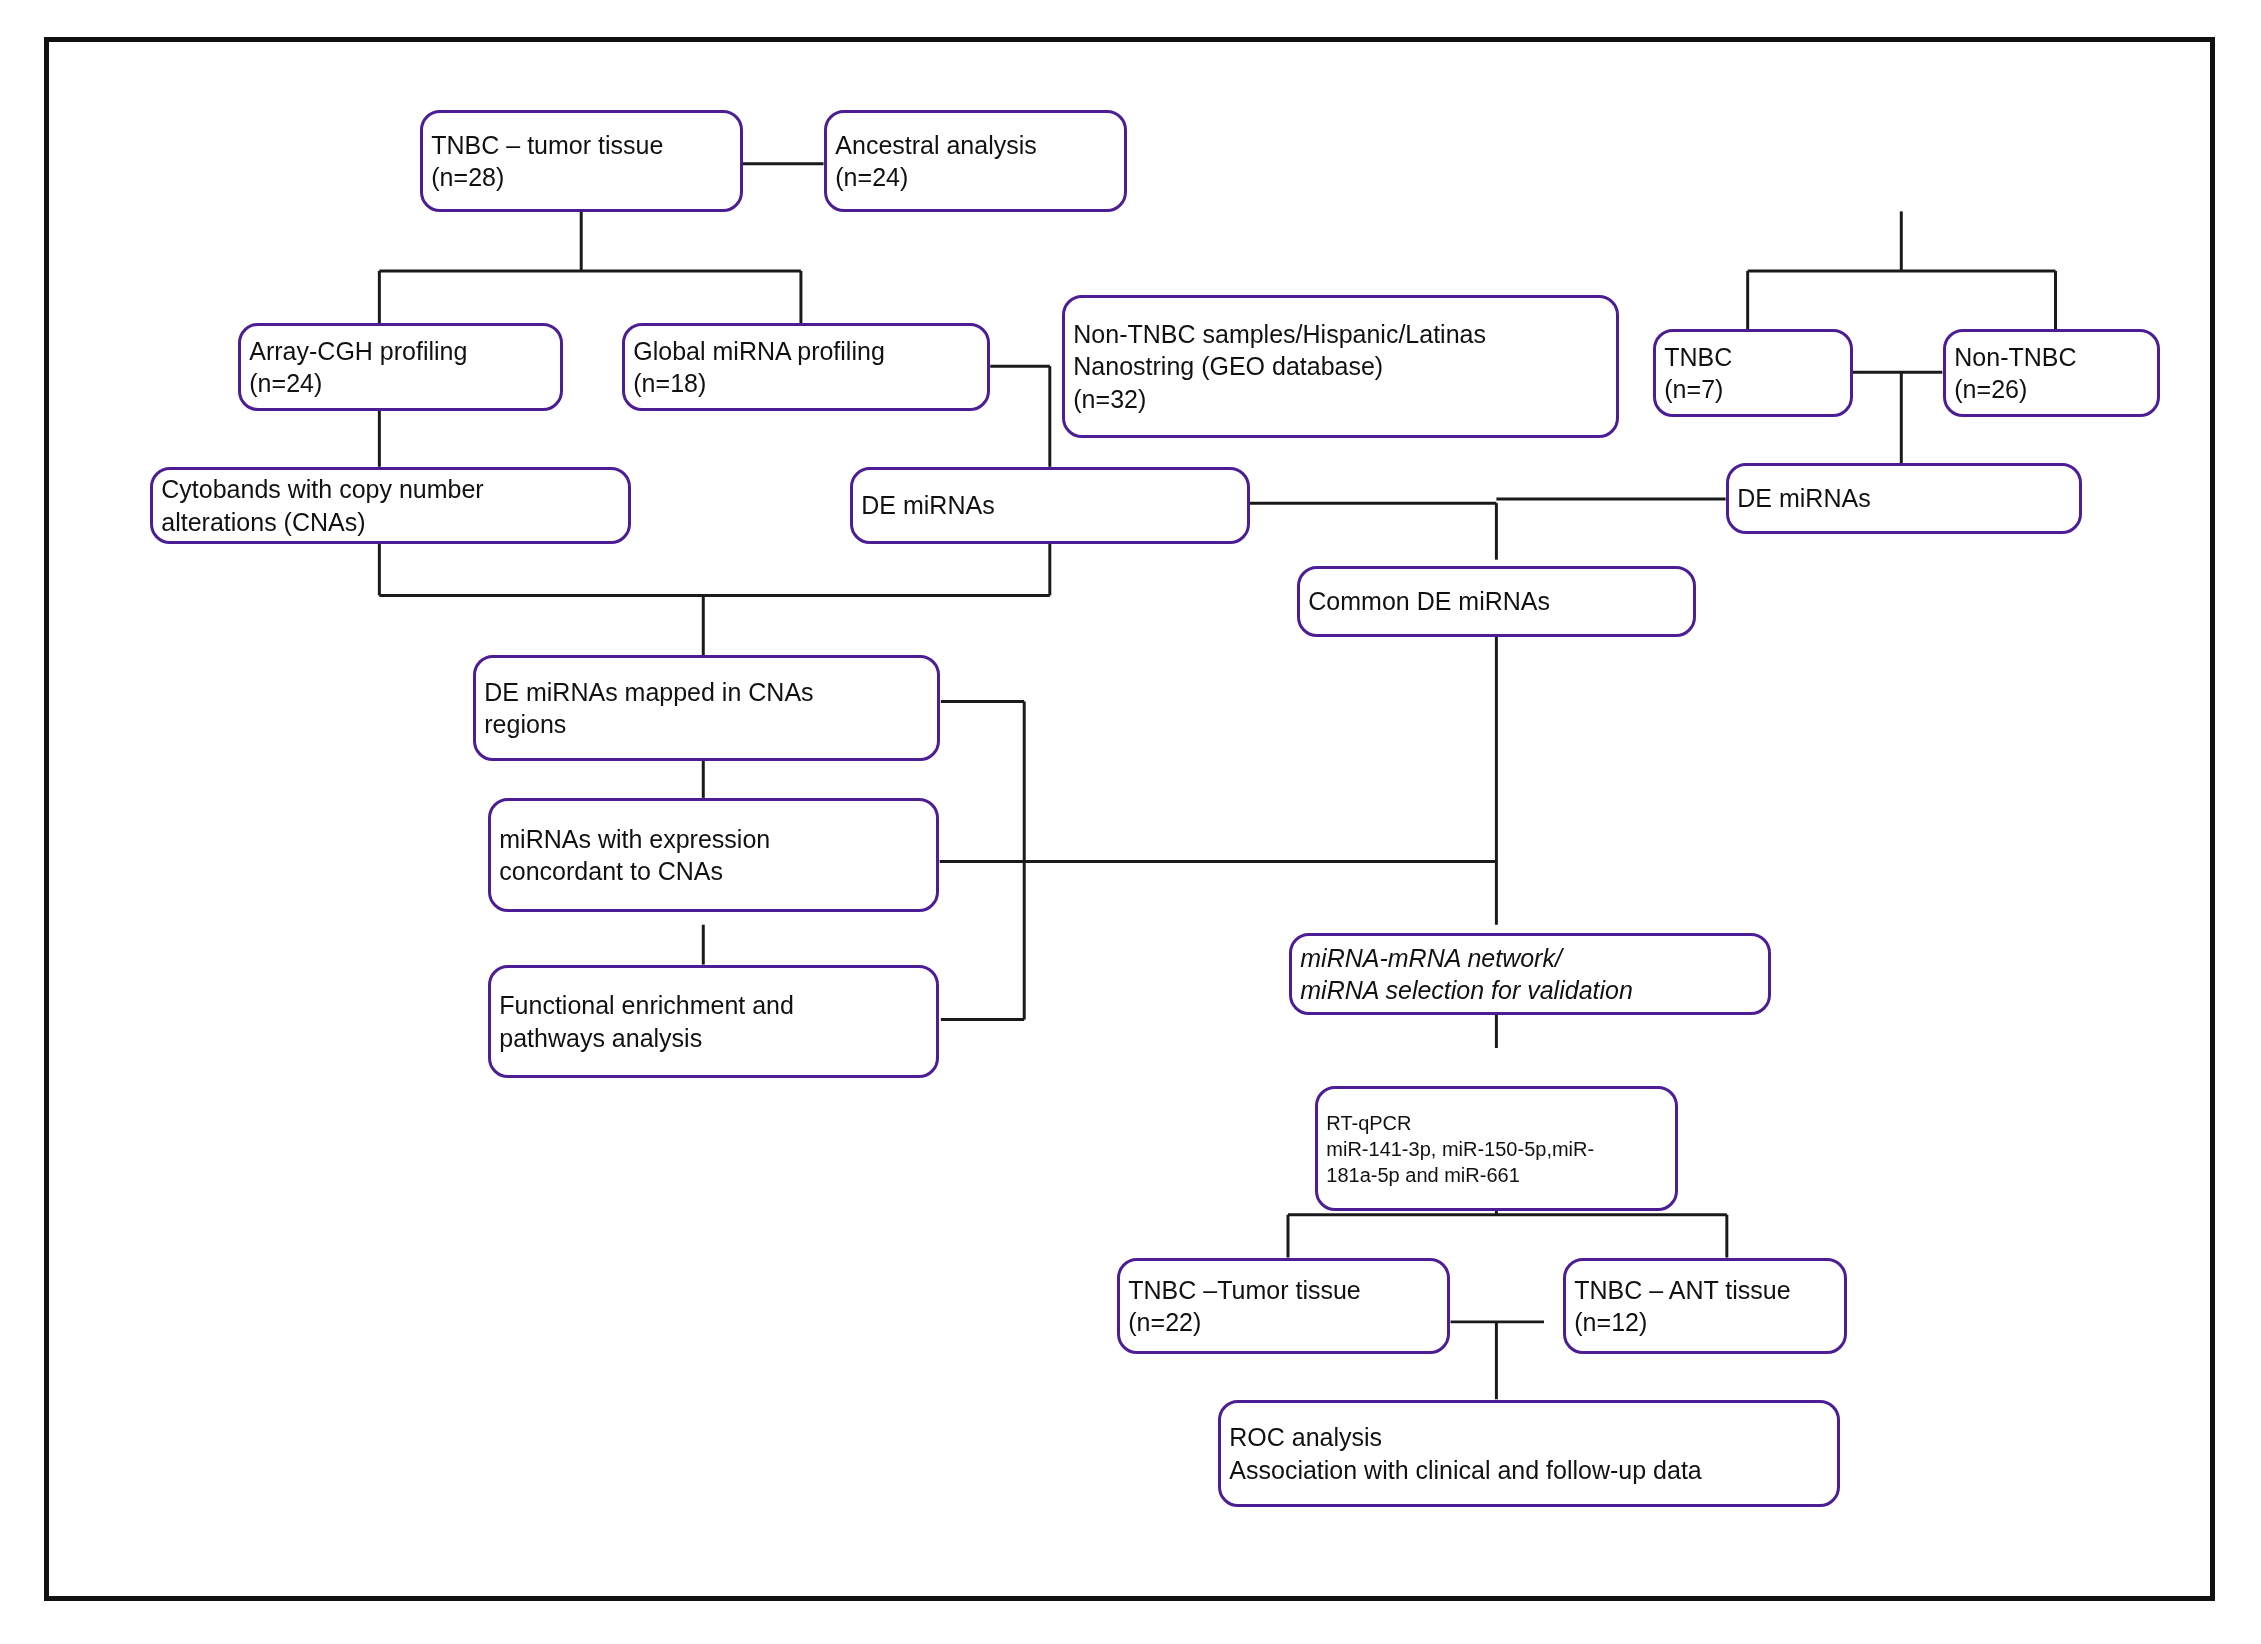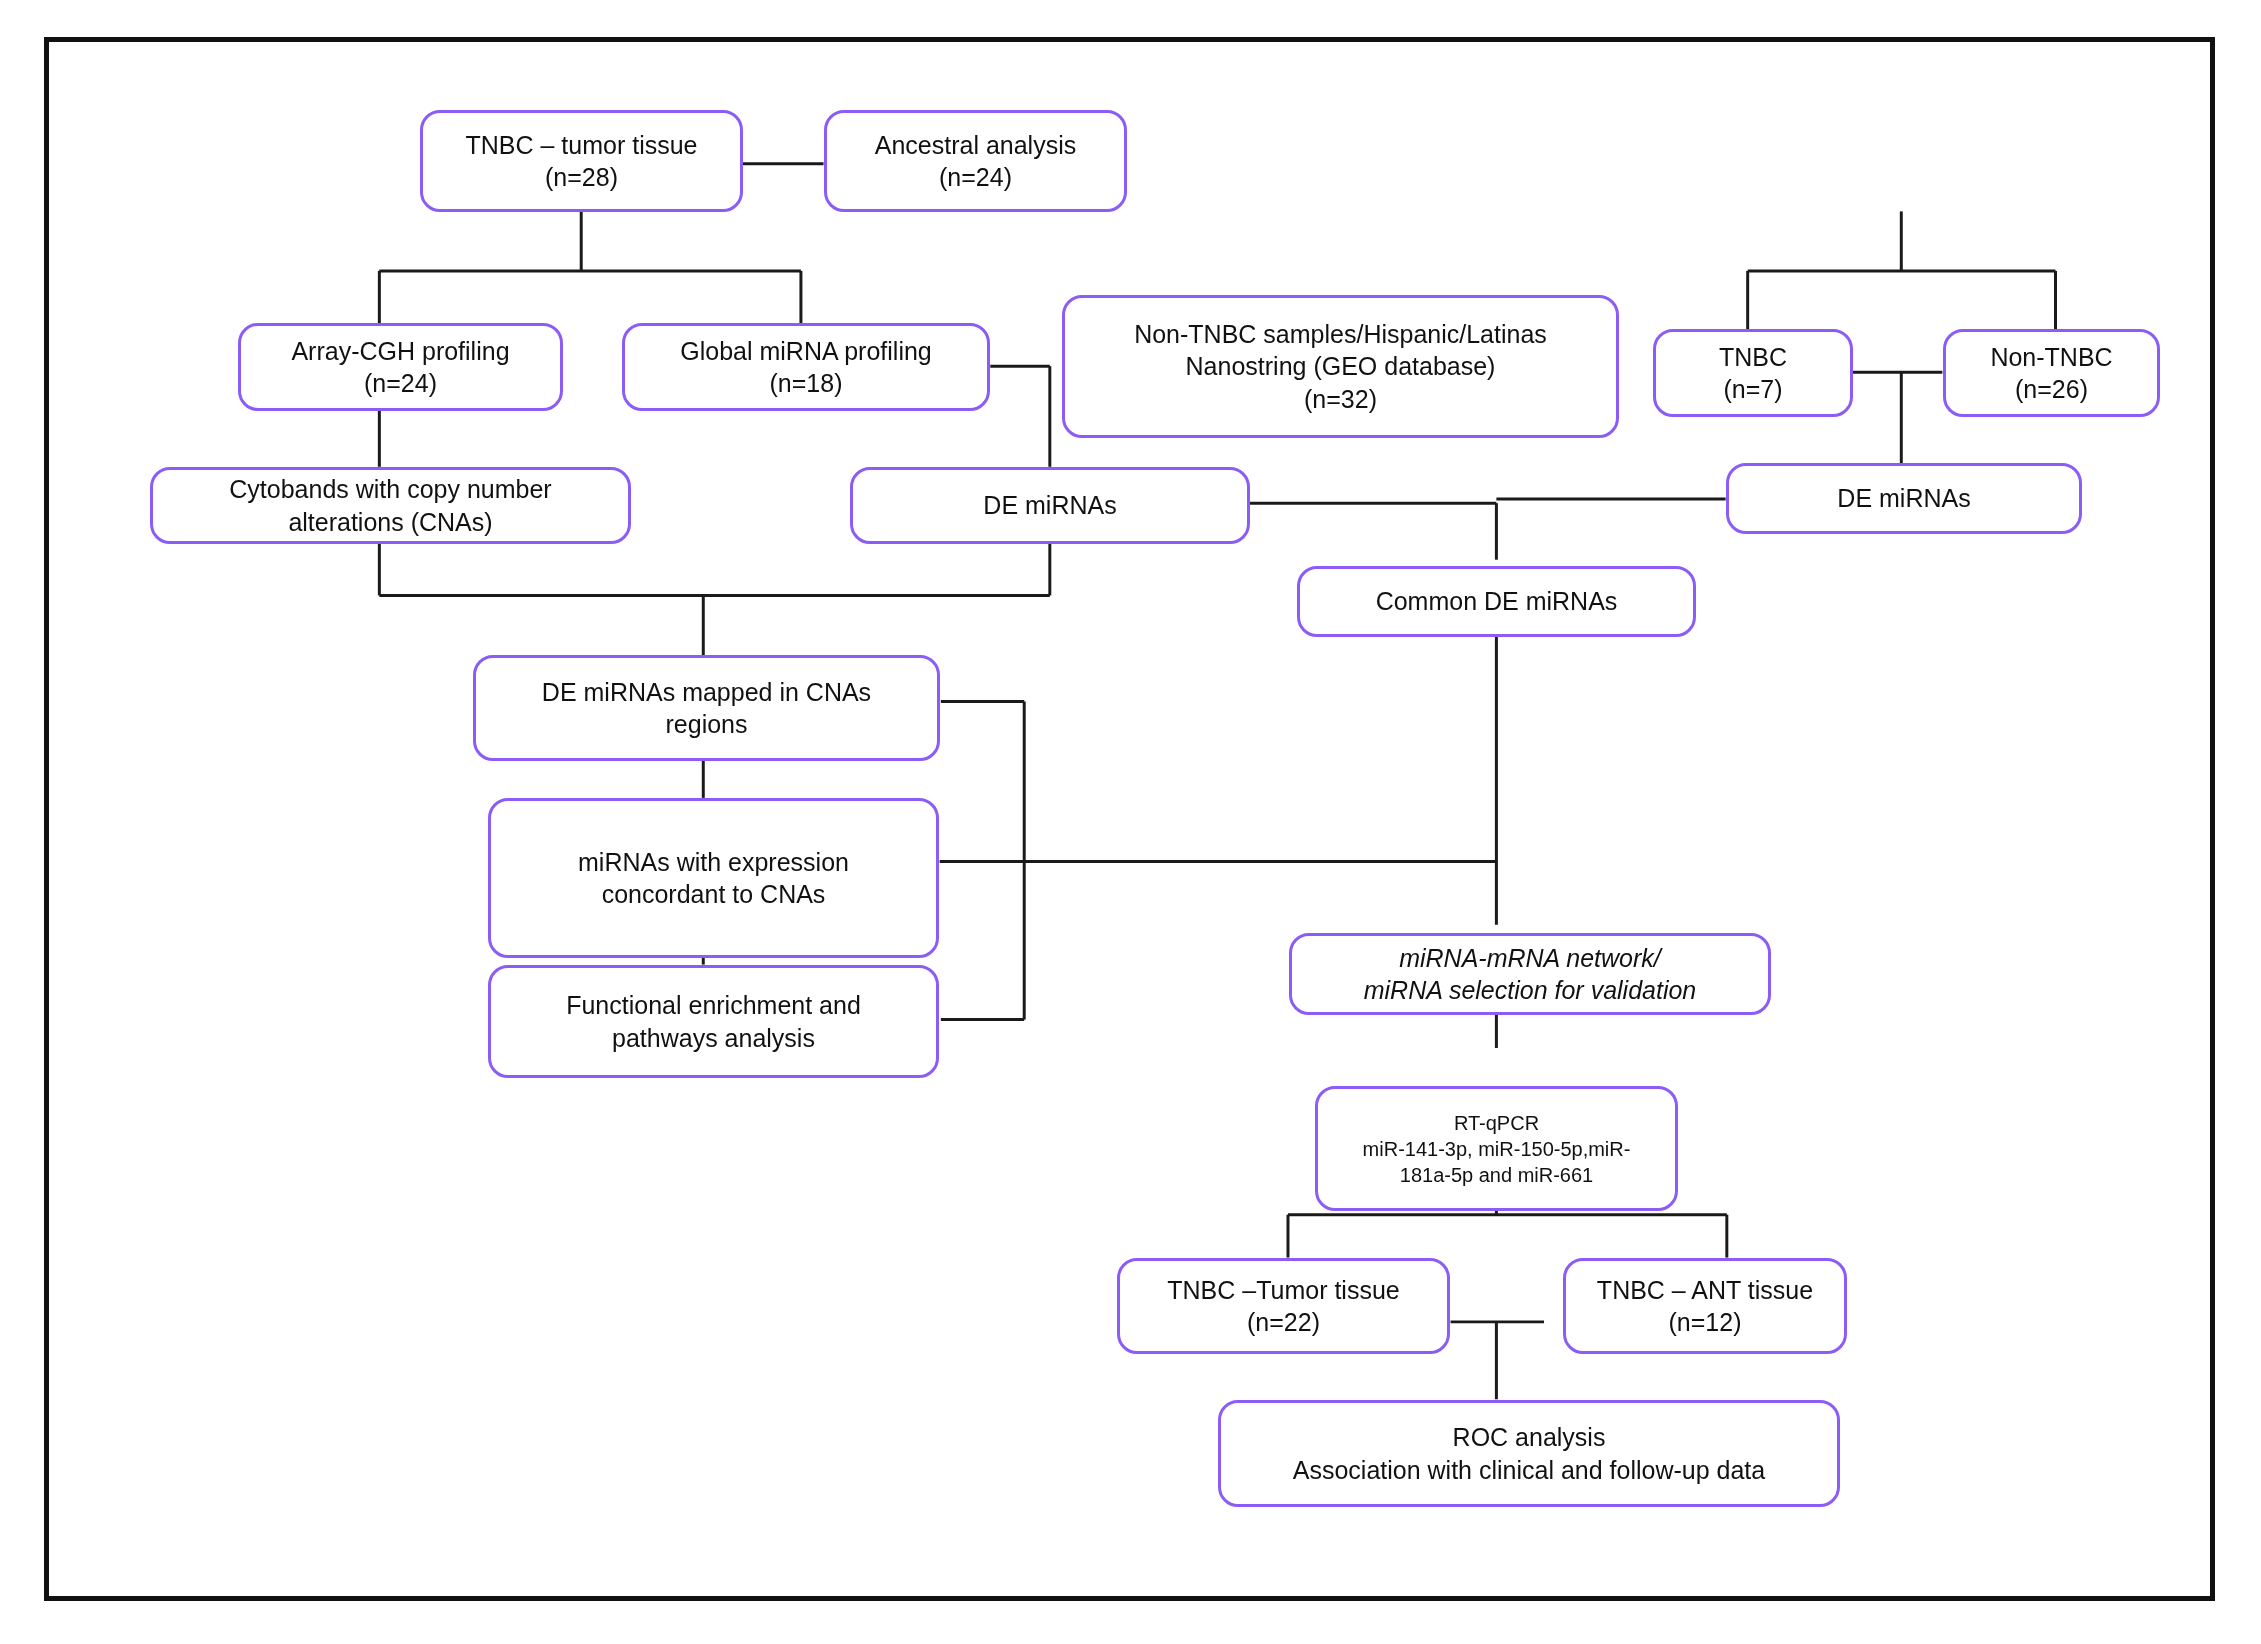--- a/index.html
+++ b/index.html
@@ -33,27 +33,26 @@
     overflow: visible;
   }
   svg#wires line, svg#wires path {
     stroke: #1a1a1a;
     stroke-width: 5;
     fill: none;
   }
   .node {
     position: absolute;
     box-sizing: border-box;
-    border: 3px solid #8b5cf6;
+    border: 3px solid #4c1d95;
     border-radius: 20px;
     background: #ffffff;
     display: flex;
     align-items: center;
     justify-content: center;
-    text-align: center;
     color: #111111;
     line-height: 1.30;
     padding: 3.6px 8.3px;
     font-size: 25px;
     white-space: pre-line;
   }
   .node.italic { font-style: italic; }
   .node.small { font-size: 20px; margin-top: 38px; }
   .node .txt { width: 100%; white-space: pre-line; }
 </style>
@@ -168,21 +167,21 @@
 
   <div class="node" style="left:473px; top:655px; width:467px; height:106px;">
     <span class="txt">DE miRNAs mapped in CNAs
 regions</span>
   </div>
 
   <div class="node" style="left:1297px; top:566px; width:399px; height:71px;">
     <span class="txt">Common  DE miRNAs</span>
   </div>
 
-  <div class="node" style="left:488px; top:798px; width:451px; height:160px;">
+  <div class="node" style="left:488px; top:798px; width:451px; height:114px;">
     <span class="txt">miRNAs with expression
 concordant to CNAs</span>
   </div>
 
   <div class="node" style="left:488px; top:965px; width:451px; height:113px;">
     <span class="txt">Functional enrichment and
 pathways analysis</span>
   </div>
 
   <div class="node italic" style="left:1289px; top:925px; width:482px; height:82px;margin-top:8px;">

